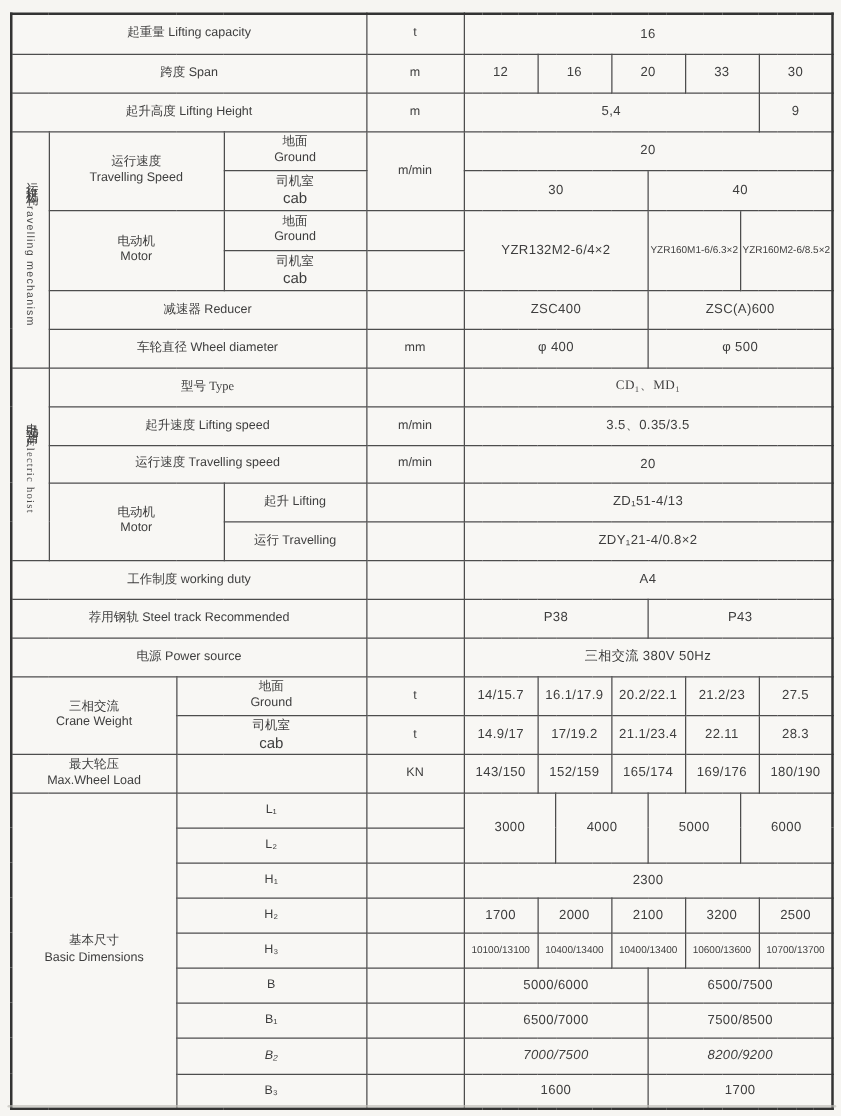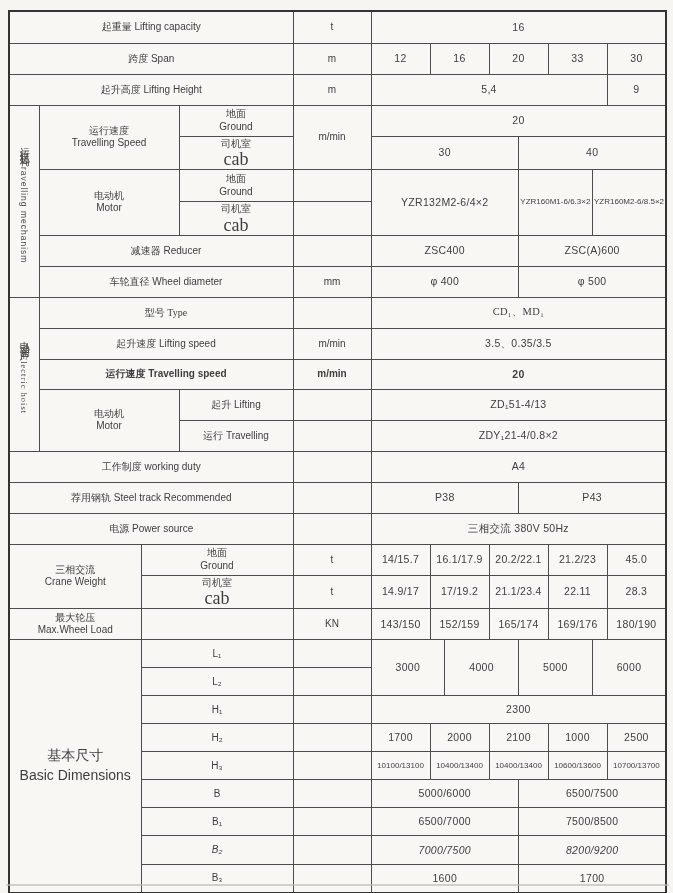--- a/index.html
+++ b/index.html
@@ -30,35 +30,35 @@
     padding:1px 2px;
     overflow:hidden;
     font-size:10.5px;
     line-height:1.2;
   }
   td.label,td.sublabel{font-size:10px;}
   td.unit{font-size:10px;}
   td.value{font-size:10.5px;letter-spacing:0.3px;}
   td.small{font-size:8px;letter-spacing:0;padding:1px 0;}
   .line{display:block;line-height:1.25;}
-  td.cab .line:last-child{font-size:18px;line-height:1.0;font-family:Liberation Serif, serif;}
+  td.cab .line:last-child{font-size:12px;line-height:1.0;}
   td.group{padding:4px 0;}
   .vwrap{
     display:flex;flex-direction:column;align-items:center;justify-content:center;
     gap:10px;height:100%;
   }
   .vzh{
     writing-mode:vertical-rl;text-orientation:upright;
     font-size:10px;letter-spacing:3px;color:#3e3e3e;
   }
   .ven{
     writing-mode:vertical-rl;text-orientation:mixed;
     font-size:8.5px;letter-spacing:1px;color:#4a4a4a;
   }
-  td.group-h{font-size:14px;}
+  td.group-h{font-size:10px;}
   td.group-h .line{line-height:1.4;}
   .scan-edge{
     position:absolute;left:6px;right:4px;top:884px;height:2px;
     background:#bdbbb6;opacity:.65;border-radius:1px;
   }
 </style>
 </head>
 <body>
 
 <div class="page">
@@ -179,21 +179,21 @@
           </td>
           <td colspan="3" class="label">型号 Type</td>
           <td class="unit"></td>
           <td colspan="20" class="value">CD₁、MD₁</td>
         </tr>
         <tr style="height: 31px;">
           <td colspan="3" class="label">起升速度 Lifting speed</td>
           <td class="unit">m/min</td>
           <td colspan="20" class="value">3.5、0.35/3.5</td>
         </tr>
-        <tr style="height: 30px; font-weight: bold;">
+        <tr style="height: 30px;">
           <td colspan="3" class="label">运行速度 Travelling speed</td>
           <td class="unit">m/min</td>
           <td colspan="20" class="value">20</td>
         </tr>
         <tr style="height: 31px;">
           <td colspan="2" rowspan="2" class="label">
             <span class="line">电动机</span>
             <span class="line">Motor</span>
           </td>
           <td class="sublabel">起升 Lifting</td>
@@ -228,21 +228,21 @@
           </td>
           <td colspan="2" class="sublabel">
             <span class="line">地面</span>
             <span class="line">Ground</span>
           </td>
           <td class="unit">t</td>
           <td colspan="4" class="value">14/15.7</td>
           <td colspan="4" class="value">16.1/17.9</td>
           <td colspan="4" class="value">20.2/22.1</td>
           <td colspan="4" class="value">21.2/23</td>
-          <td colspan="4" class="value">45.0</td>
+          <td colspan="4" class="value">27.5</td>
         </tr>
         <tr style="height: 31px;">
           <td colspan="2" class="sublabel cab">
             <span class="line">司机室</span>
             <span class="line">cab</span>
           </td>
           <td class="unit">t</td>
           <td colspan="4" class="value">14.9/17</td>
           <td colspan="4" class="value">17/19.2</td>
           <td colspan="4" class="value">21.1/23.4</td>
@@ -282,21 +282,21 @@
           <td colspan="2" class="sublabel">H₁</td>
           <td class="unit"></td>
           <td colspan="20" class="value">2300</td>
         </tr>
         <tr style="height: 28px;">
           <td colspan="2" class="sublabel">H₂</td>
           <td class="unit"></td>
           <td colspan="4" class="value">1700</td>
           <td colspan="4" class="value">2000</td>
           <td colspan="4" class="value">2100</td>
-          <td colspan="4" class="value">1000</td>
+          <td colspan="4" class="value">3200</td>
           <td colspan="4" class="value">2500</td>
         </tr>
         <tr style="height: 28px;">
           <td colspan="2" class="sublabel">H₃</td>
           <td class="unit"></td>
           <td colspan="4" class="value small">10100/13100</td>
           <td colspan="4" class="value small">10400/13400</td>
           <td colspan="4" class="value small">10400/13400</td>
           <td colspan="4" class="value small">10600/13600</td>
           <td colspan="4" class="value small">10700/13700</td>

